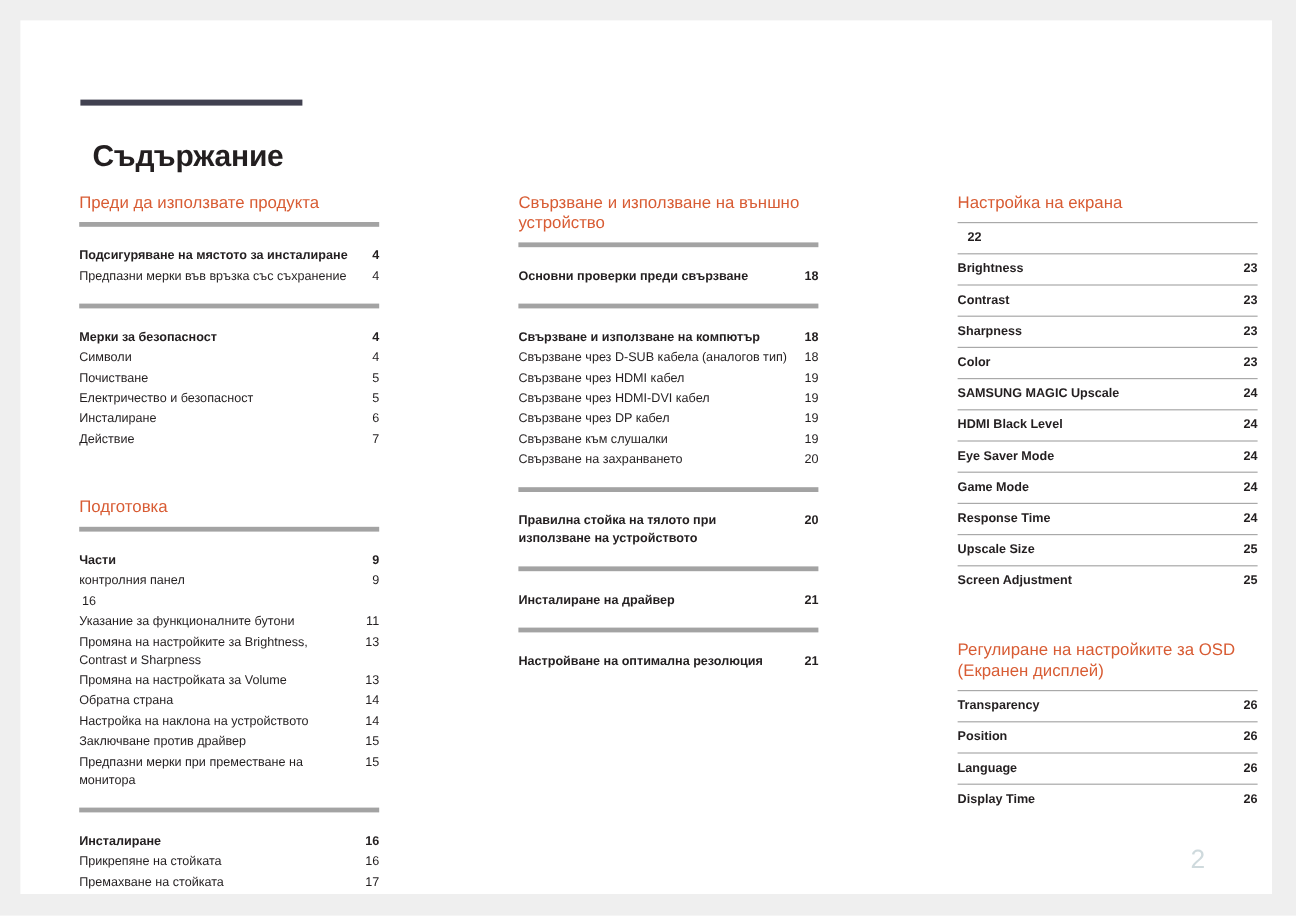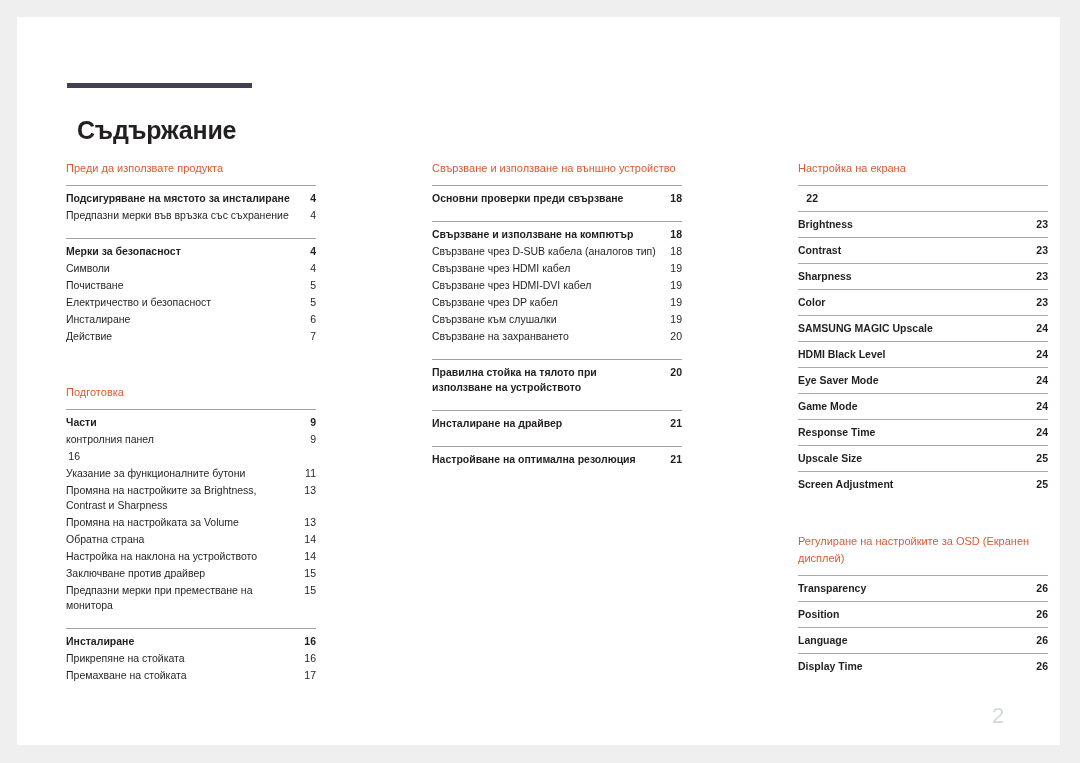--- a/index.html
+++ b/index.html
@@ -56,29 +56,29 @@
   .col {
     width: 250px;
   }
   .col-mid { margin-left: 116px; }
   .col-right { margin-left: 116px; }
 
   .section { margin-bottom: 0; }
 
   .section-title {
     color: #d85c34;
-    font-size: 11px;
+    font-size: 14px;
     line-height: 17px;
     margin-bottom: 8px;
     font-weight: normal;
   }
 
   .group {
-    border-top: 1px solid #a3a3a3;
-    padding-top: 4px;
+    border-top: 4px solid #a3a3a3;
+    padding-top: 16px;
     padding-bottom: 3px;
   }
 
   .entry {
     display: flex;
     align-items: flex-start;
     justify-content: space-between;
     font-size: 10.5px;
     line-height: 15px;
     color: #231f20;

